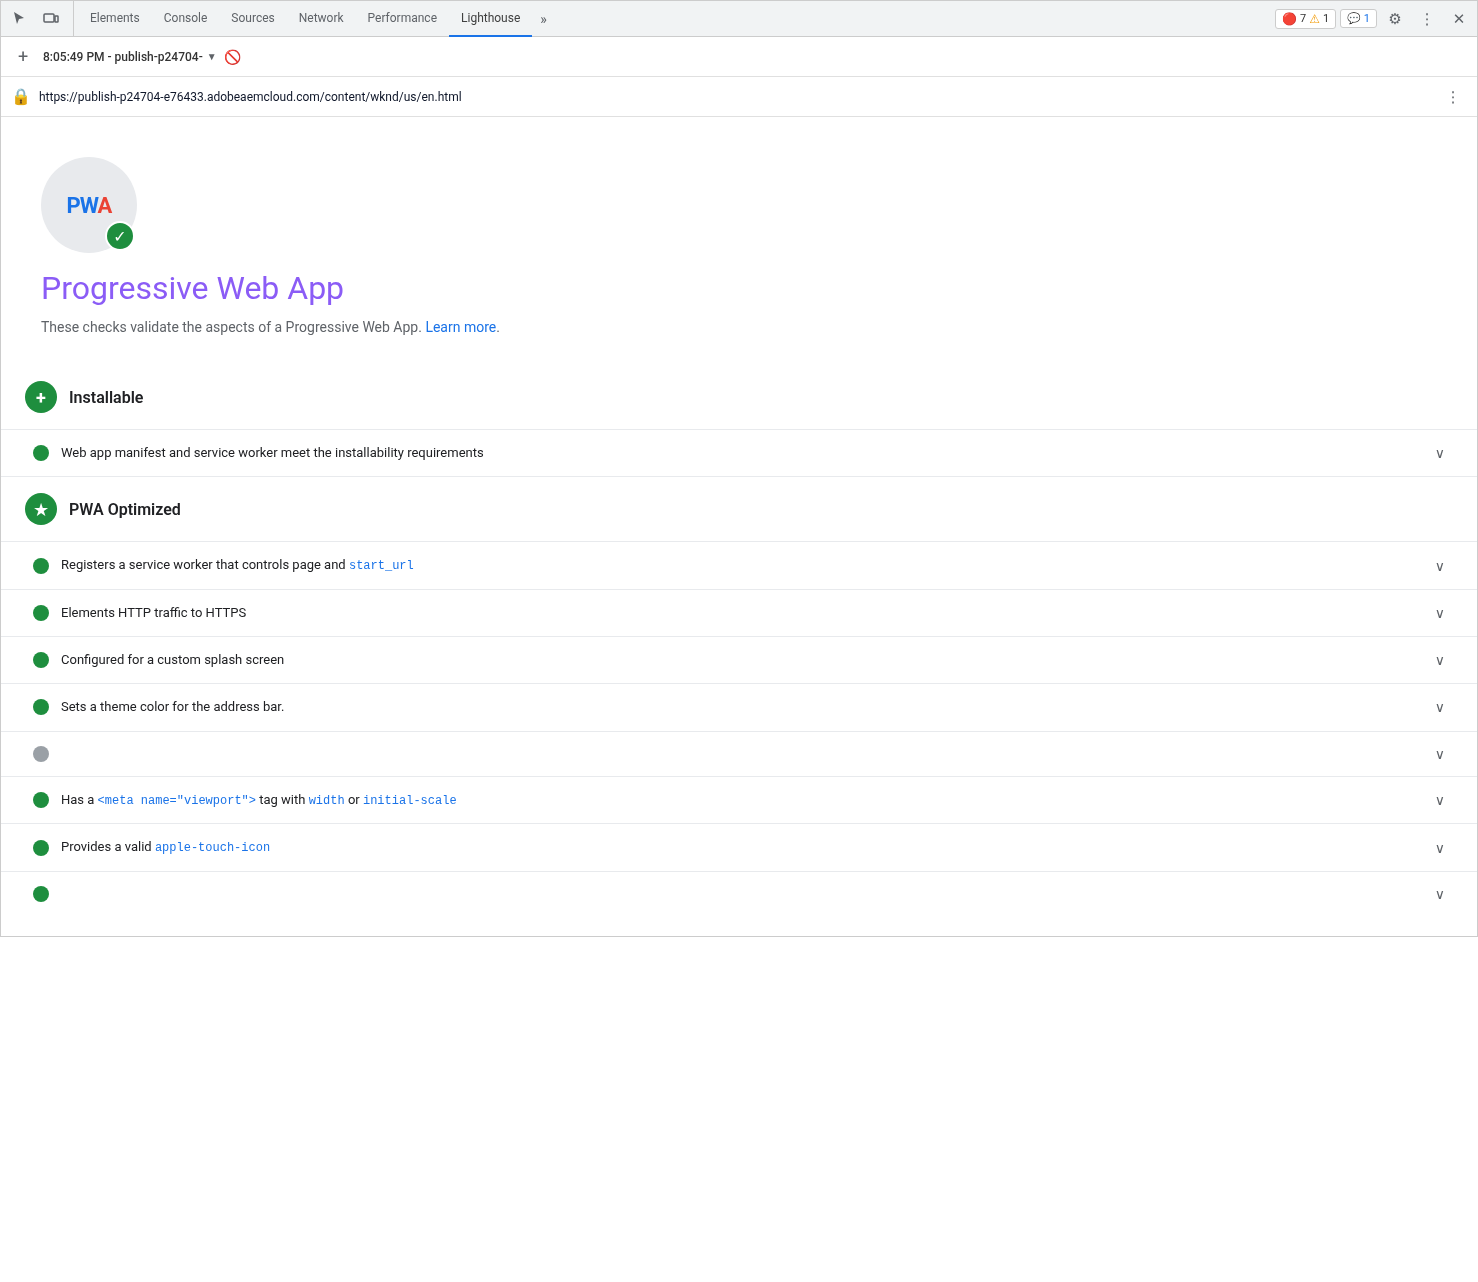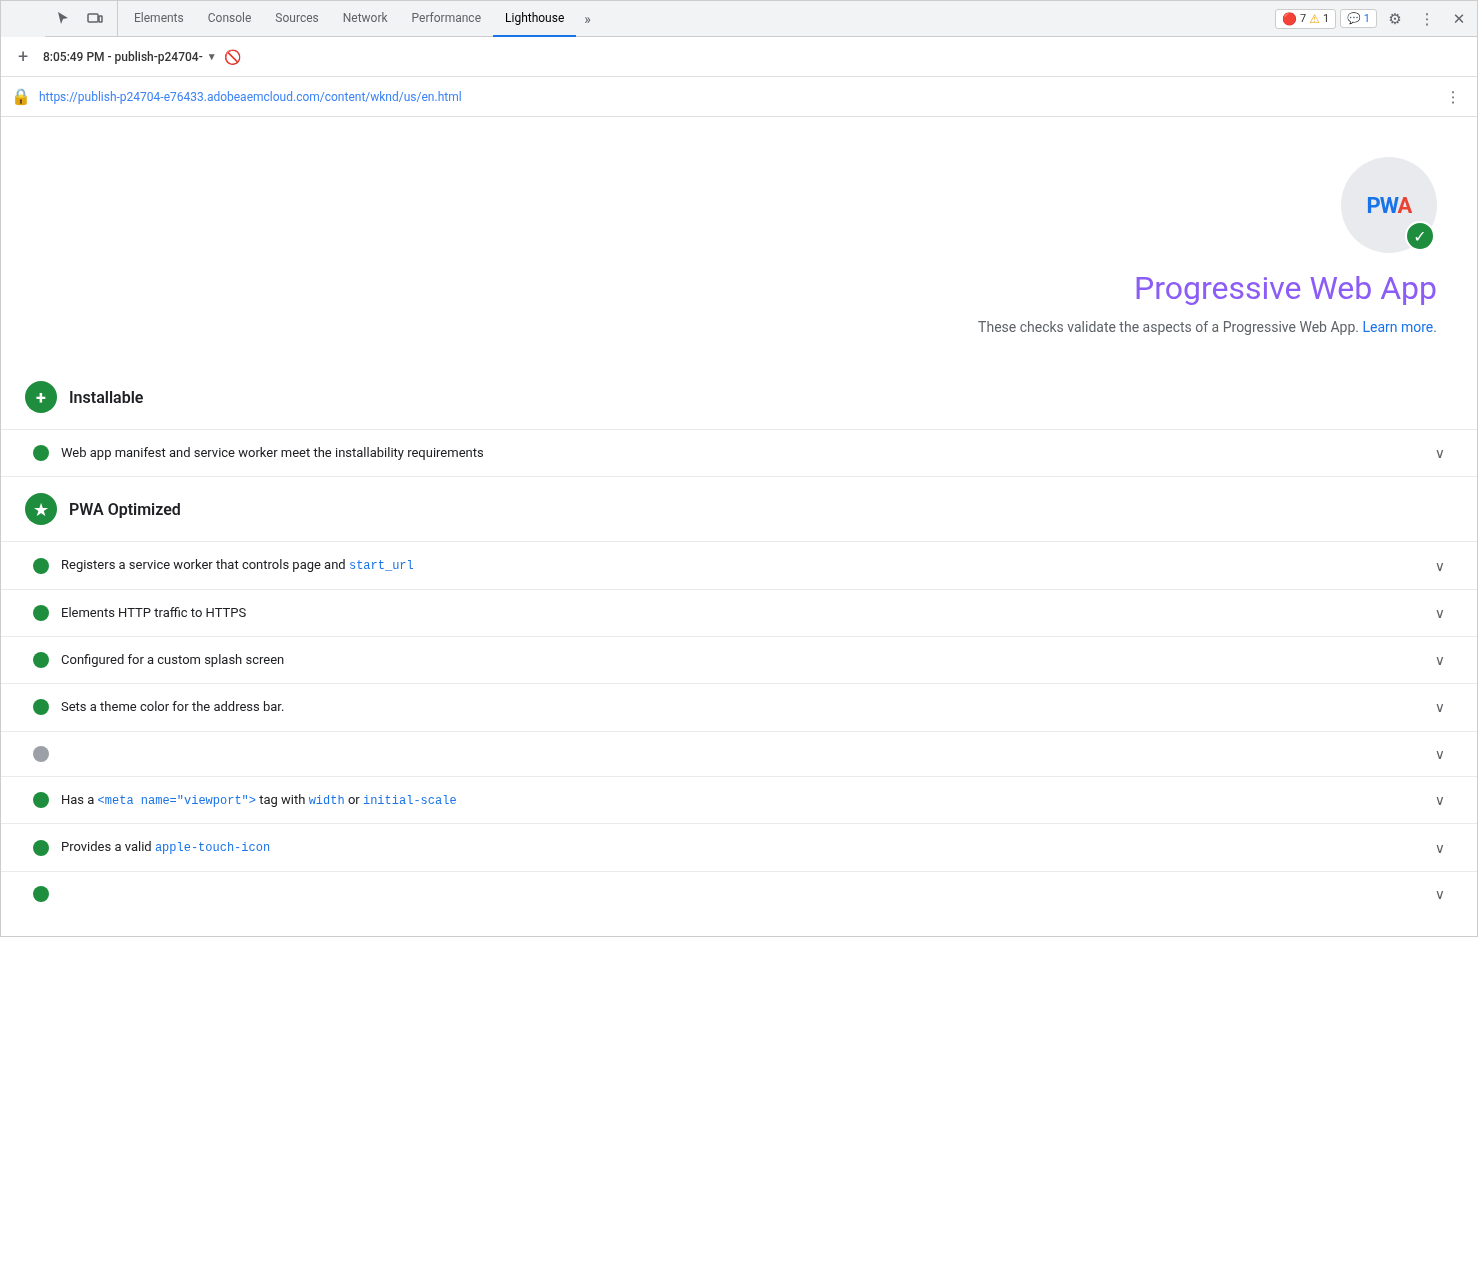--- a/index.html
+++ b/index.html
@@ -10,21 +10,20 @@
 
     
     .tab-bar {
       display: flex;
       align-items: center;
       background: #f1f3f4;
       border-bottom: 1px solid #ccc;
       height: 36px;
       padding: 0 4px;
       gap: 0;
-      margin-left: 44px;
     }
     .tab-icons {
       display: flex;
       align-items: center;
       gap: 4px;
       padding-right: 8px;
       border-right: 1px solid #ccc;
       margin-right: 4px;
       height: 100%;
     }
@@ -41,21 +40,21 @@
       height: 36px;
       display: flex;
       align-items: center;
       font-size: 12px;
       color: #5f6368;
       cursor: pointer;
       border-bottom: 2px solid transparent;
       white-space: nowrap;
     }
     .tab-item.active {
-      color: #000000;
+      color: #404040;
       border-bottom: 2px solid #1a73e8;
     }
     .tab-more {
       padding: 0 8px;
       height: 36px;
       display: flex; align-items: center;
       color: #5f6368;
       cursor: pointer;
       font-size: 14px;
     }
@@ -98,34 +97,34 @@
     .url-bar {
       display: flex;
       align-items: center;
       background: #fff;
       border-bottom: 1px solid #e0e0e0;
       padding: 6px 10px;
       gap: 8px;
       height: 40px;
     }
     .url-icon { font-size: 16px; color: #e8453c; }
-    .url-text { font-size: 12px; color: #3b82f6; flex: 1; }
+    .url-text { font-size: 12px; color: #0f172a; flex: 1; }
 
     
     .main-content {
       background: #fff;
       padding: 20px 0;
       min-height: 800px;
     }
 
     
     .pwa-header {
       display: flex;
       flex-direction: column;
-      align-items: flex-end;
+      align-items: flex-start;
       padding: 20px 40px 30px;
     }
     .pwa-icon-circle {
       width: 96px; height: 96px;
       border-radius: 50%;
       background: #e8eaed;
       display: flex;
       align-items: center;
       justify-content: center;
       position: relative;

